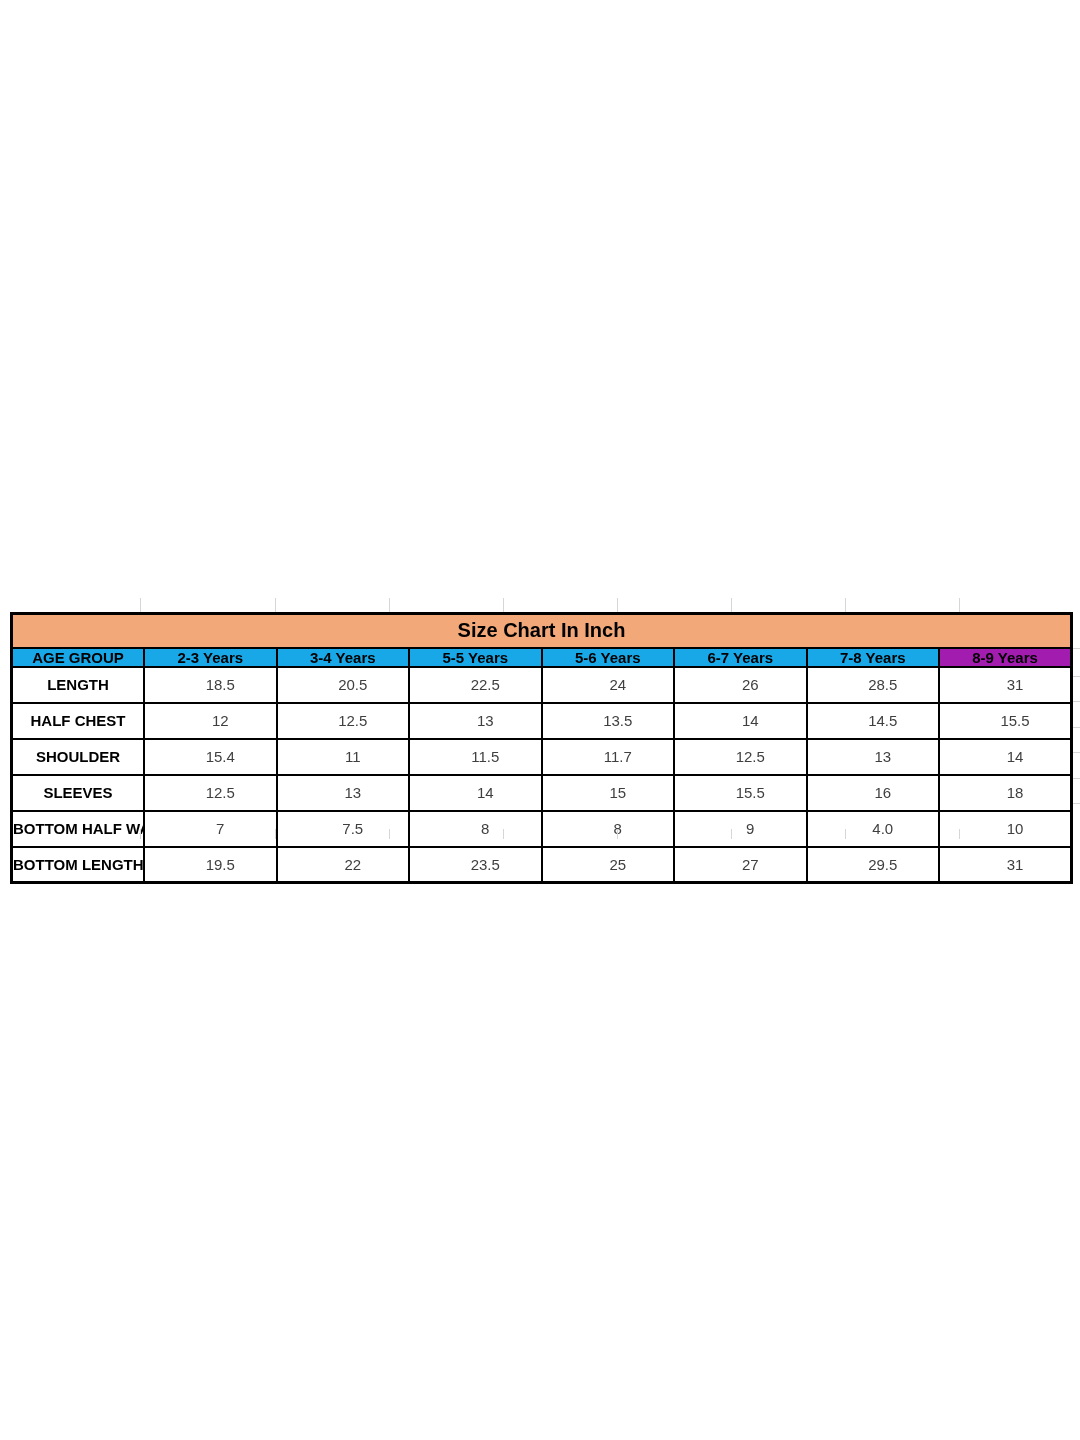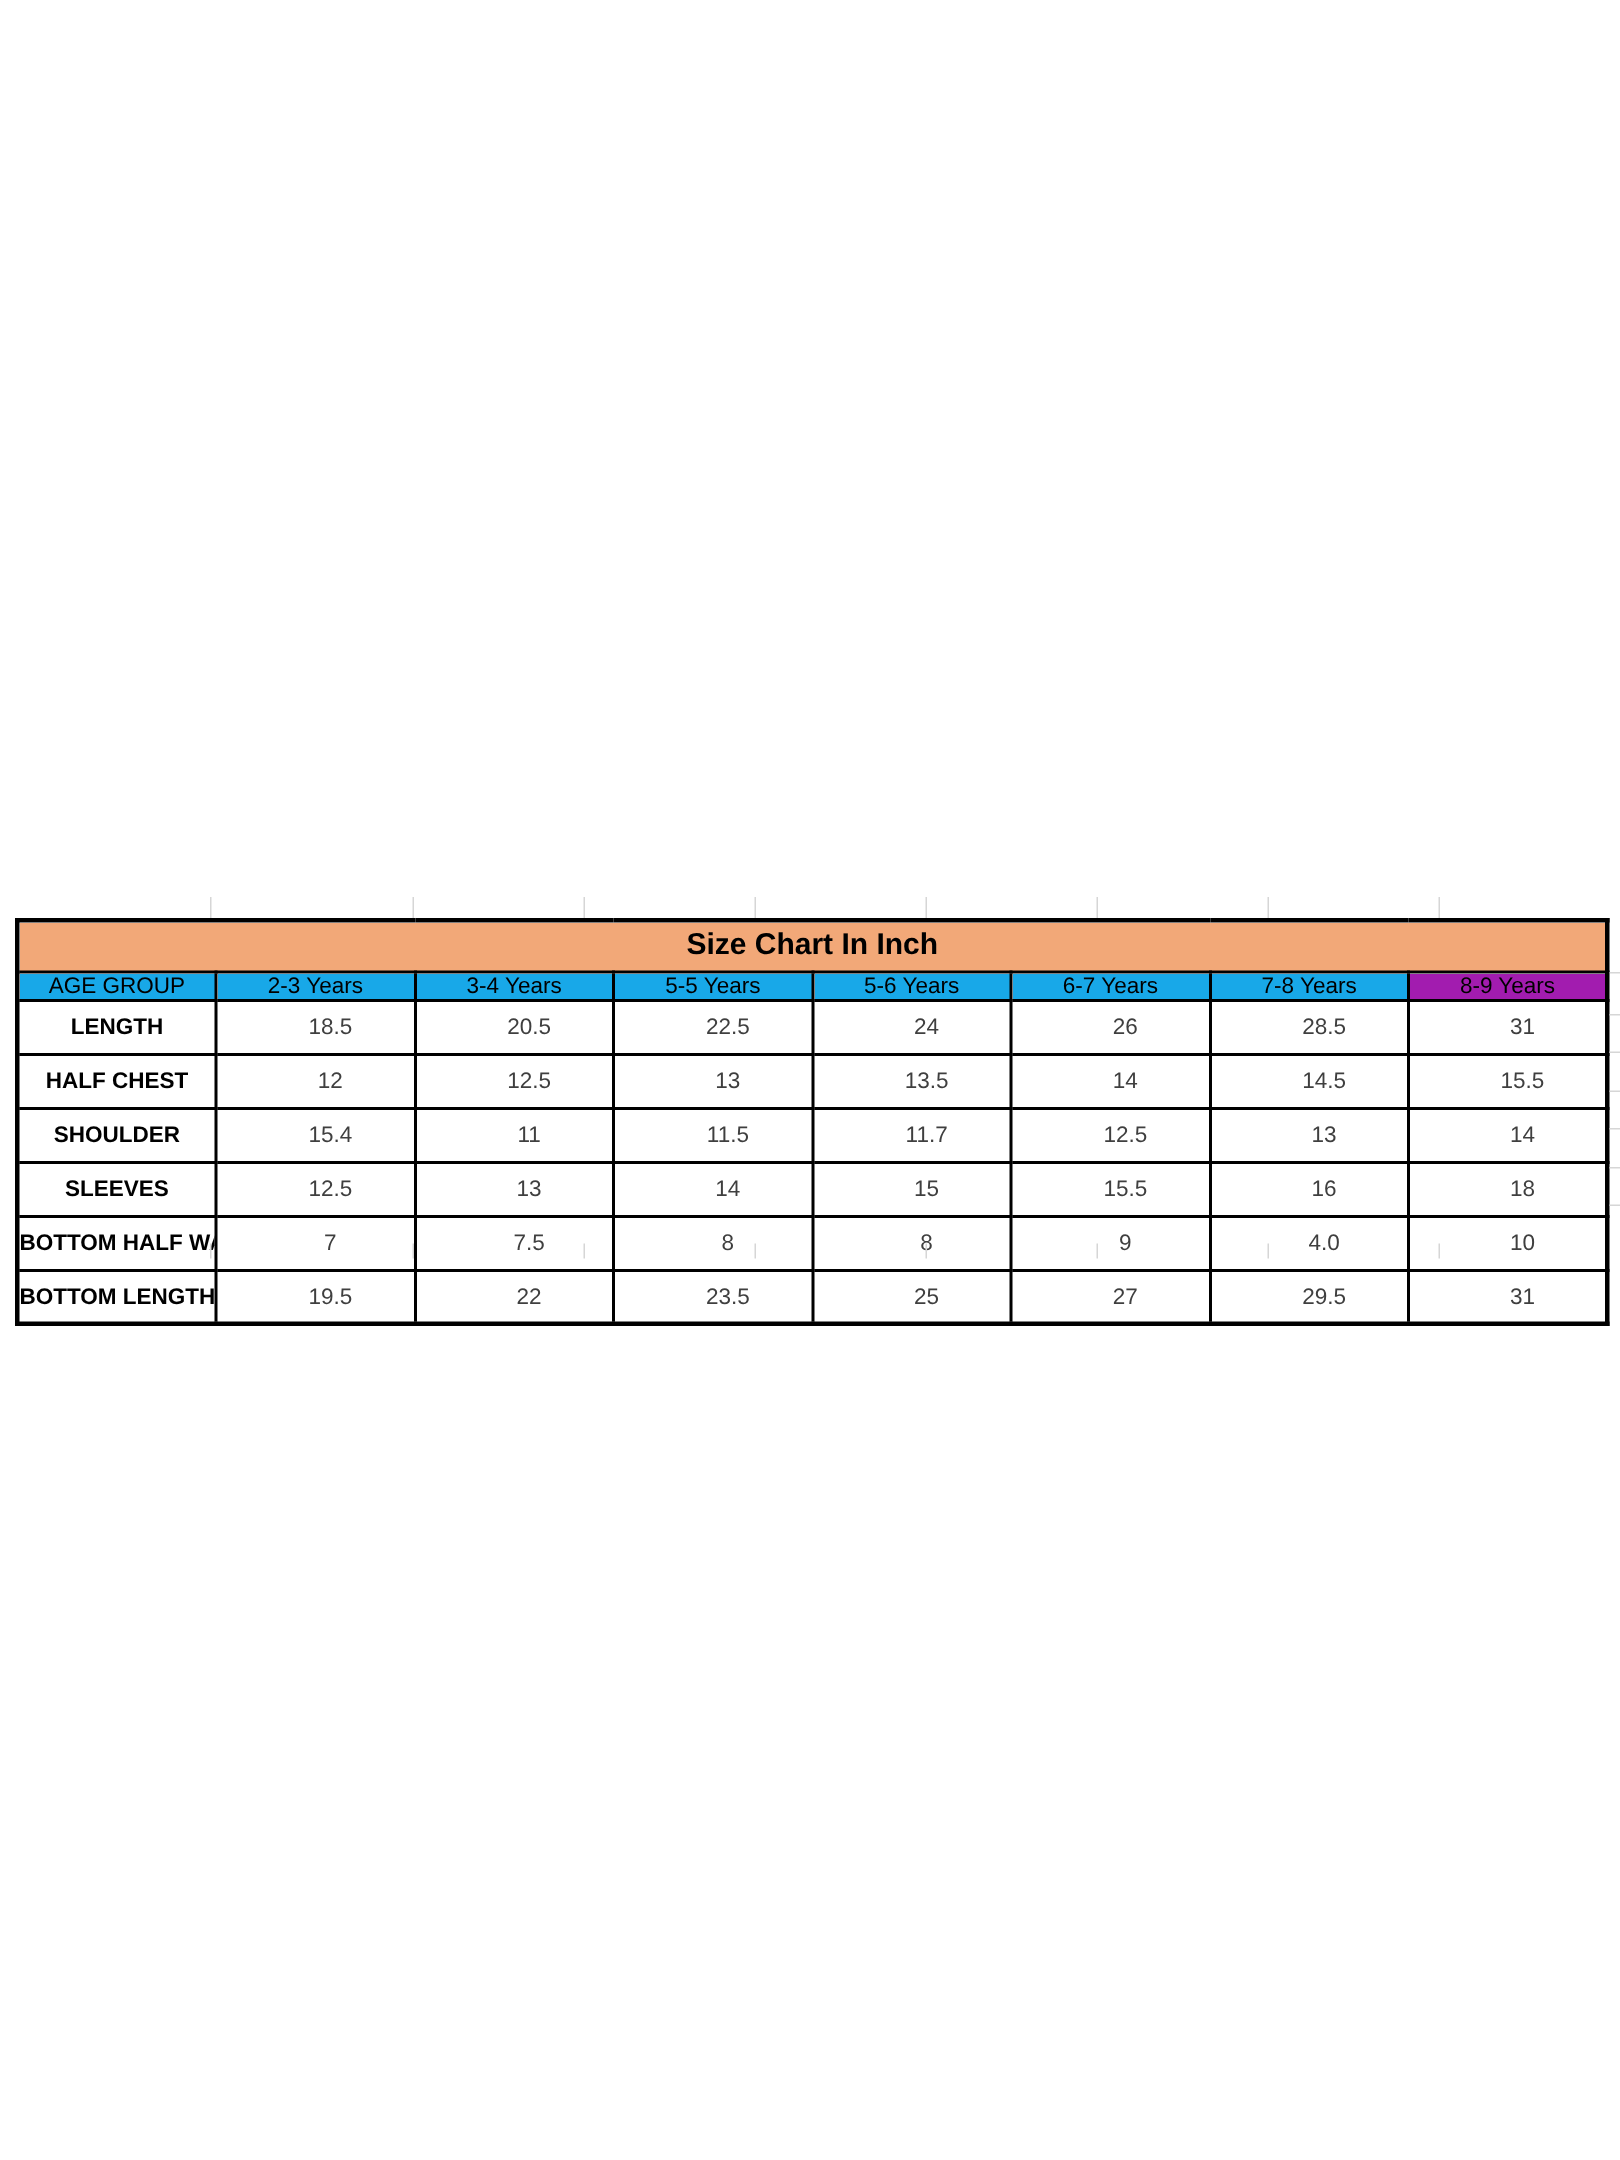--- a/index.html
+++ b/index.html
@@ -47,21 +47,21 @@
   }
   tr.title-row td {
     height: 34px;
     font-size: 20px;
     font-weight: bold;
     color: #000000;
   }
   tr.header-row th {
     height: 18px;
     font-size: 15px;
-    font-weight: normal;
+    font-weight: bold;
     color: #000000;
     margin-top: 48px;
   }
   tr.data-row td {
     height: 36px;
     font-size: 15px;
     margin-left: 32px;
   }
   tr.data-row td.row-label {
     font-weight: bold;

